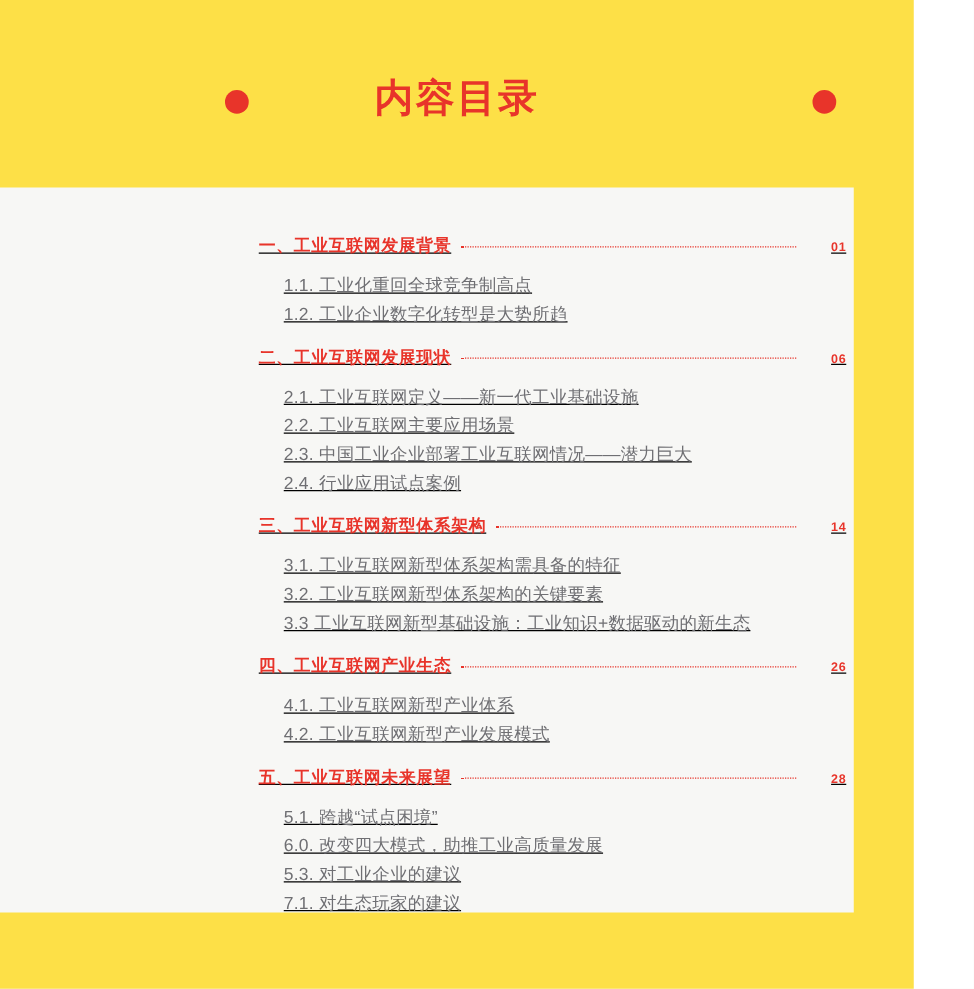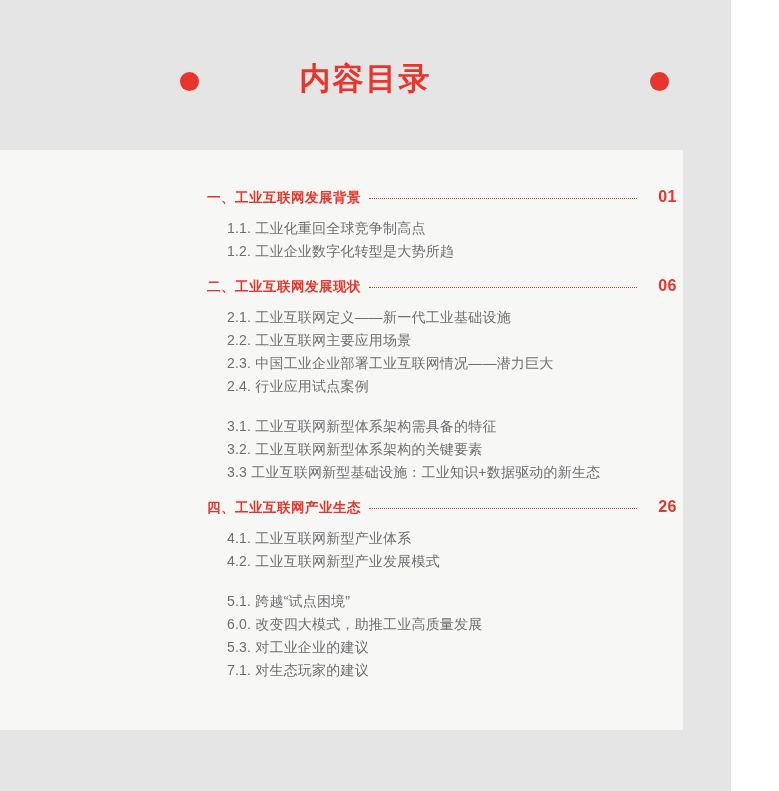--- a/index.html
+++ b/index.html
@@ -11,21 +11,21 @@
     height: 791px;
     background: #ffffff;
     font-family: "Liberation Sans", sans-serif;
     -webkit-font-smoothing: antialiased;
   }
   .page {
     position: relative;
     width: 731px;
     height: 791px;
     overflow: hidden;
-    background: #e5e5e5;
+    background: #fde047;
   }
 
   
   .header {
     position: relative;
     height: 150px;
   }
   .title {
     position: absolute;
     left: 0;
@@ -61,20 +61,21 @@
 
   .toc {
     position: absolute;
     left: 207px;
     top: 38px;
     width: 470px;
   }
 
   .group {
     margin-bottom: 4px;
+    text-decoration: underline;
   }
 
   .chapter-row {
     position: relative;
     display: flex;
     align-items: baseline;
     height: 26px;
   }
   .chapter-title {
     color: #E8342A;
@@ -87,21 +88,21 @@
     flex: 1;
     margin: 0 6px 0 8px;
     position: relative;
     top: -3px;
     border-bottom: 1.6px dotted #E8342A;
     height: 1px;
     min-width: 10px;
   }
   .page-num {
     color: #E8342A;
-    font-size: 16px;
+    font-size: 10px;
     font-weight: bold;
     width: 34px;
     text-align: right;
     flex: 0 0 34px;
     letter-spacing: 0.5px;
   }
 
   .sub {
     color: #6F6F73;
     font-size: 14px;
@@ -146,38 +147,48 @@
           <span class="page-num">06</span>
         </div>
         <div class="sub sub-first">2.1. 工业互联网定义——新一代工业基础设施</div>
         <div class="sub">2.2. 工业互联网主要应用场景</div>
         <div class="sub">2.3. 中国工业企业部署工业互联网情况——潜力巨大</div>
         <div class="sub">2.4. 行业应用试点案例</div>
       </div>
       <div class="group-spacer"></div>
 
       <div class="group">
+        <div class="chapter-row">
+          <span class="chapter-title">三、工业互联网新型体系架构</span>
+          <span class="leader"></span>
+          <span class="page-num">14</span>
+        </div>
         <div class="sub sub-first">3.1. 工业互联网新型体系架构需具备的特征</div>
         <div class="sub">3.2. 工业互联网新型体系架构的关键要素</div>
         <div class="sub">3.3 工业互联网新型基础设施：工业知识+数据驱动的新生态</div>
       </div>
       <div class="group-spacer"></div>
 
       <div class="group">
         <div class="chapter-row">
           <span class="chapter-title">四、工业互联网产业生态</span>
           <span class="leader"></span>
           <span class="page-num">26</span>
         </div>
         <div class="sub sub-first">4.1. 工业互联网新型产业体系</div>
         <div class="sub">4.2. 工业互联网新型产业发展模式</div>
       </div>
       <div class="group-spacer"></div>
 
       <div class="group">
+        <div class="chapter-row">
+          <span class="chapter-title">五、工业互联网未来展望</span>
+          <span class="leader"></span>
+          <span class="page-num">28</span>
+        </div>
         <div class="sub sub-first">5.1. 跨越“试点困境”</div>
         <div class="sub">6.0. 改变四大模式，助推工业高质量发展</div>
         <div class="sub">5.3. 对工业企业的建议</div>
         <div class="sub">7.1. 对生态玩家的建议</div>
       </div>
 
     </div>
   </div>
 
 </div>

